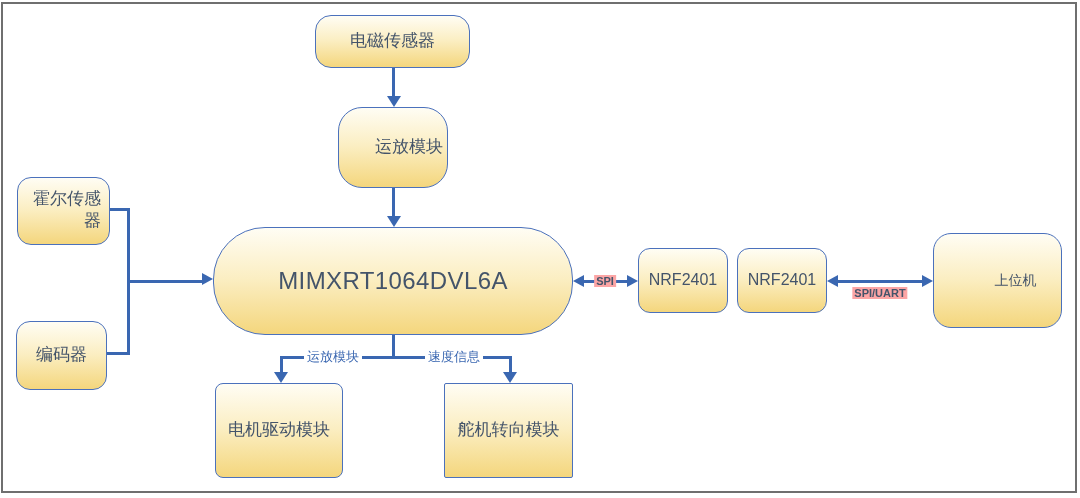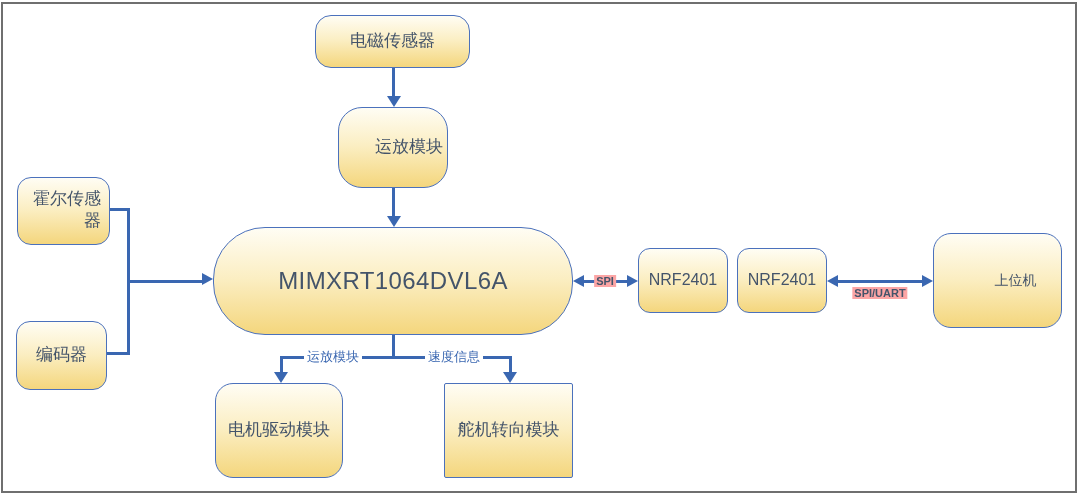--- a/index.html
+++ b/index.html
@@ -18,21 +18,21 @@
     border:1.5px solid #4B71BC; color:#44546A; font-size:17px; line-height:1.3;
   }
   .n-em     { left:315px; top:15px;  width:155px; height:53px;  border-radius:16px; }
   .n-opamp  { left:338px; top:107px; width:110px; height:81px;  border-radius:24px;padding-left:32px; }
   .n-mcu    { left:213px; top:227px; width:360px; height:108px; border-radius:52px; font-size:24px; letter-spacing:.4px; }
   .n-hall   { left:17px;  top:177px; width:93px;  height:68px;  border-radius:14px; padding:0 8px;font-family:Liberation Mono, monospace; }
   .n-enc    { left:16px;  top:321px; width:91px;  height:69px;  border-radius:14px; }
   .n-nrf1   { left:638px; top:248px; width:90px;  height:65px;  border-radius:12px; font-size:16px; }
   .n-nrf2   { left:737px; top:248px; width:90px;  height:65px;  border-radius:12px; font-size:16px; }
   .n-host   { left:933px; top:233px; width:129px; height:95px;  border-radius:18px; font-size:14px;padding-left:36px; }
-  .n-motor  { left:215px; top:383px; width:128px; height:95px;  border-radius:18px; }
+  .n-motor  { left:215px; top:383px; width:128px; height:95px;  border-radius:8px; }
   .n-servo  { left:444px; top:383px; width:129px; height:95px;  border-radius:2px; }
 
   .line { position:absolute; background:#3A67B1; }
   .ah   { position:absolute; width:0; height:0; }
   .ah-down  { border-left:7px solid transparent; border-right:7px solid transparent; border-top:11px solid #3A67B1; }
   .ah-right { border-top:6.5px solid transparent; border-bottom:6.5px solid transparent; border-left:11px solid #3A67B1; }
   .ah-left  { border-top:6.5px solid transparent; border-bottom:6.5px solid transparent; border-right:11px solid #3A67B1; }
 
   .edge-label {
     position:absolute; transform:translate(-50%,-50%); background:#ffffff;

